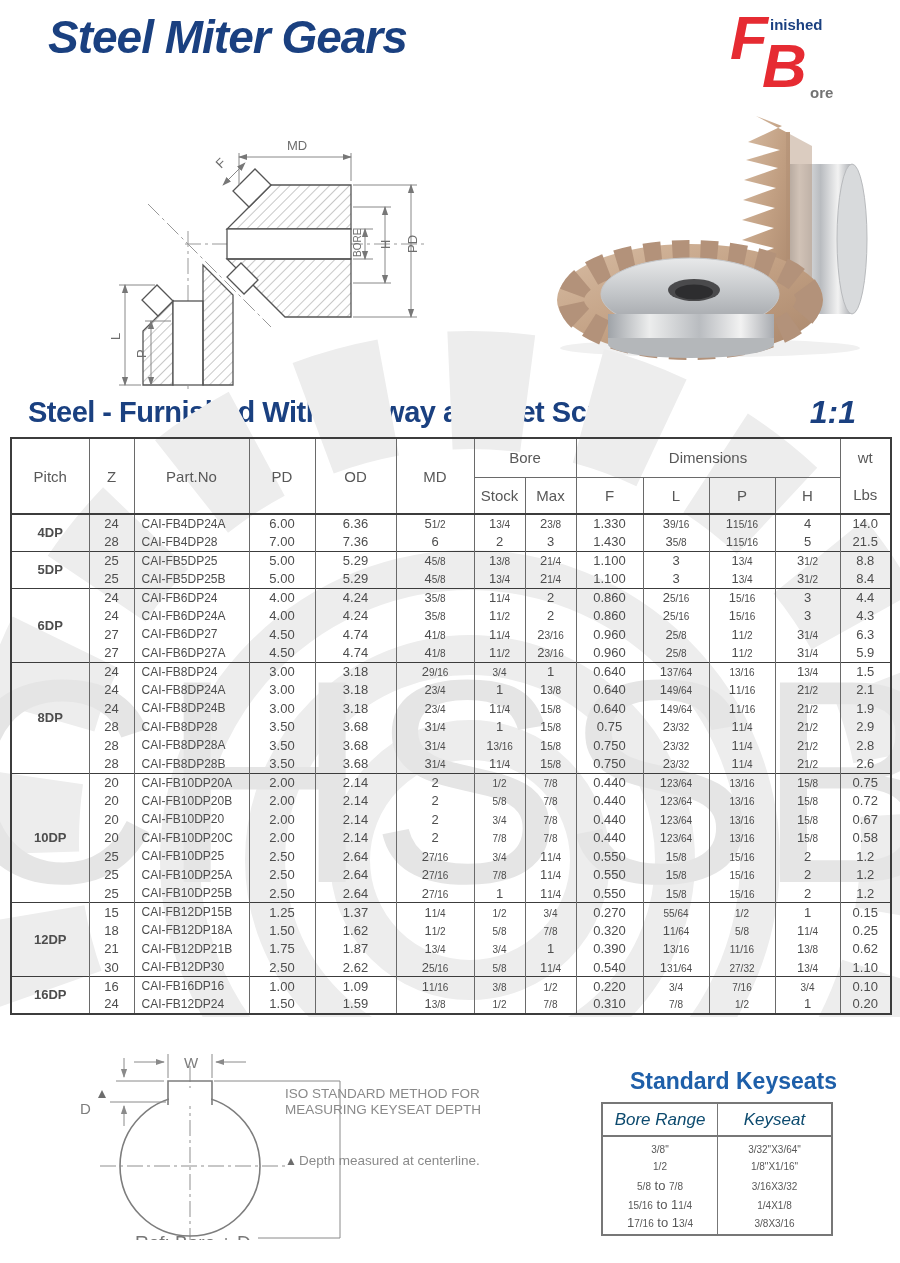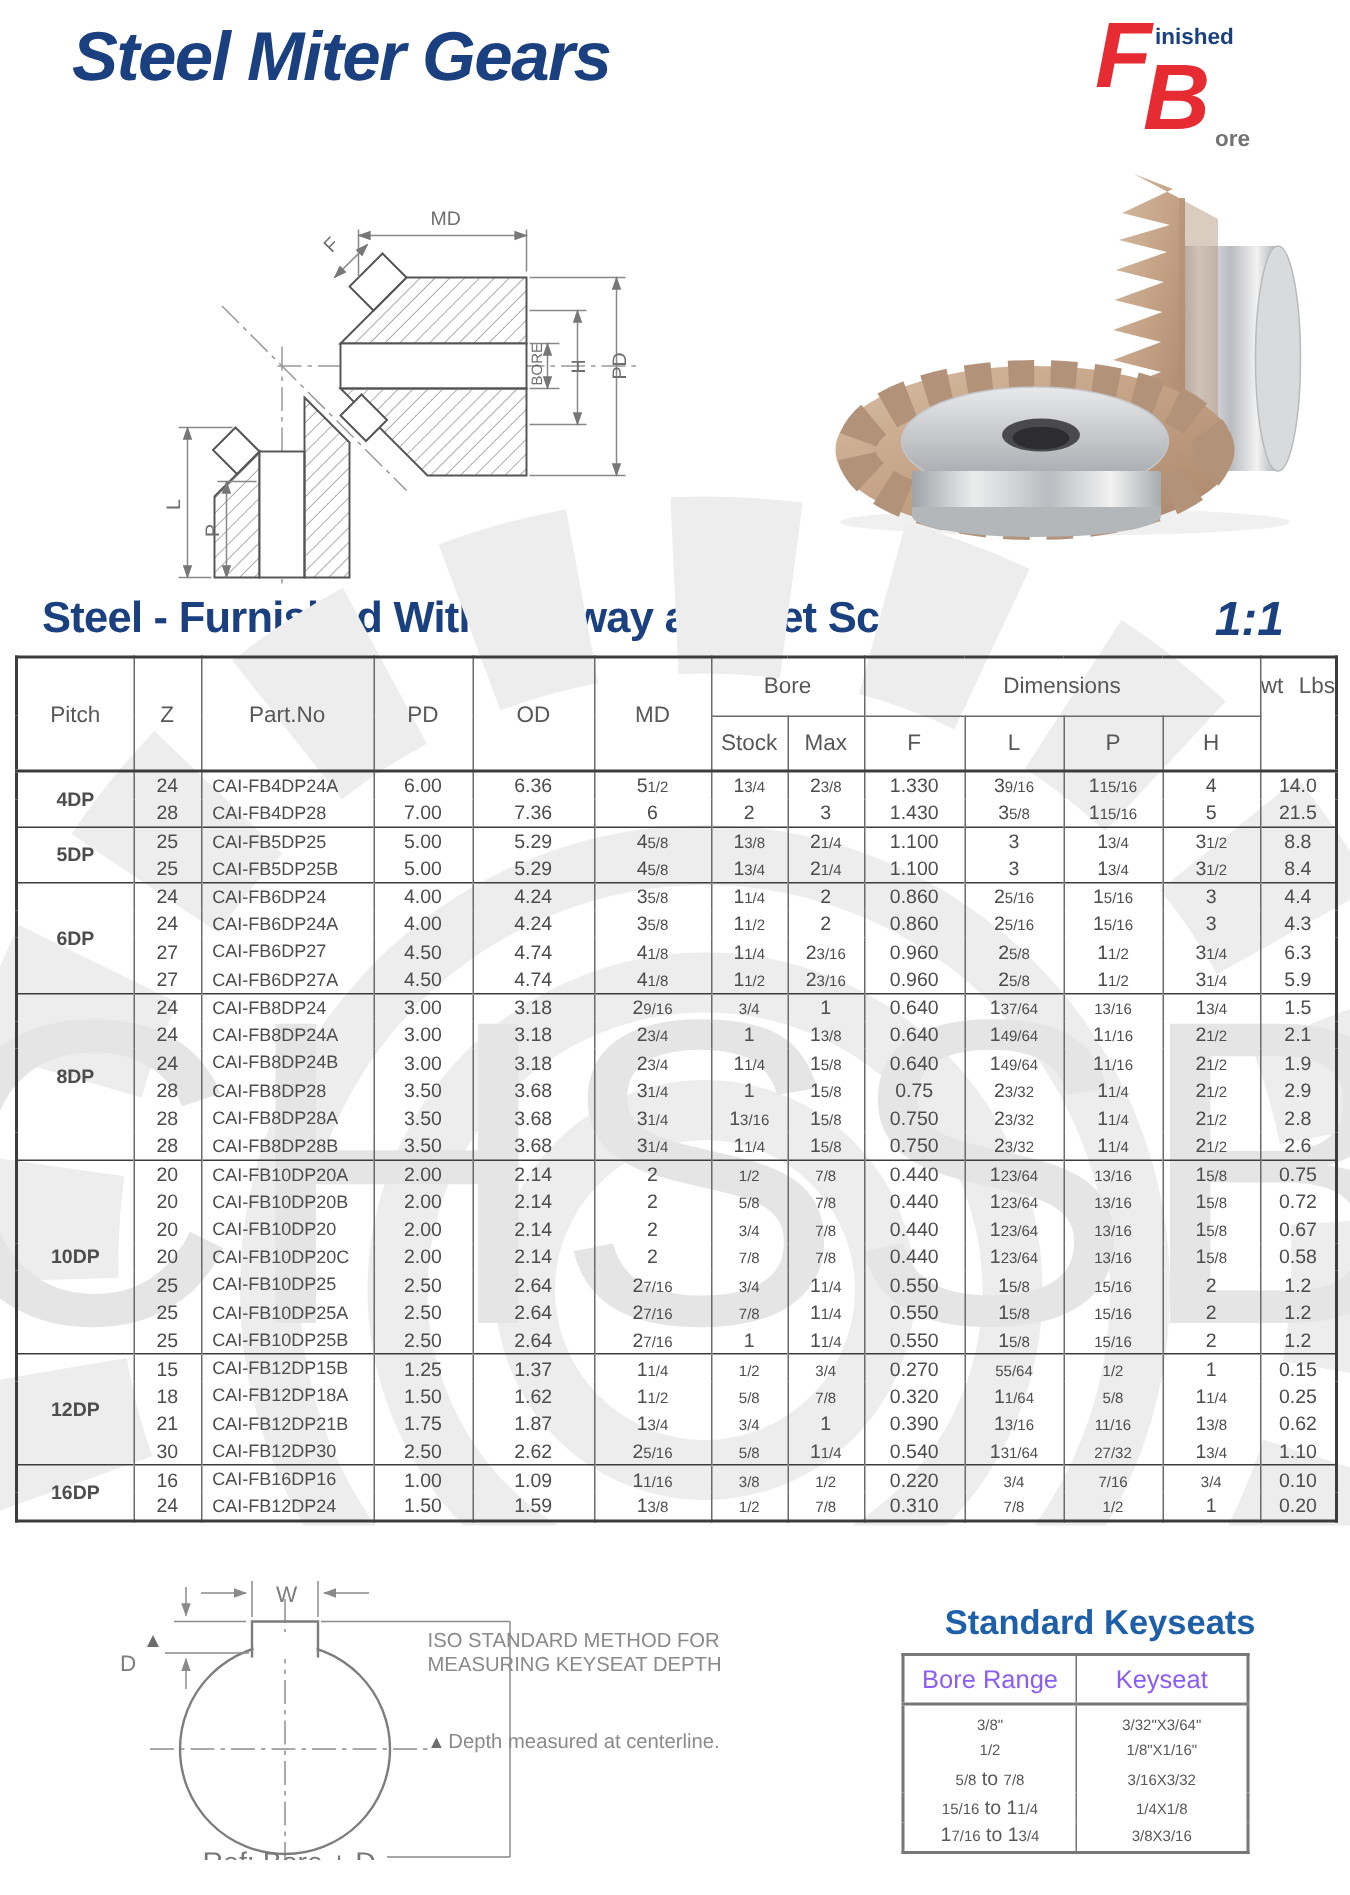--- a/index.html
+++ b/index.html
@@ -37,37 +37,37 @@
   table.main thead th { font-size:15px; font-weight:normal; color:#585858; }
   table.main thead tr.h1 th { height:38px; }
   table.main thead tr.h2 th { height:36px; }
   table.main thead { border-bottom:2px solid #3c3c3c; }
   table.main { border:2px solid #3c3c3c; }
   table.main td { height:18.5px; font-size:13px; padding:0 2px; border-top:none; border-bottom:none; }
   table.main tr.group-first td { border-top:1.6px solid #3c3c3c; }
   td.pitch-cell { font-size:22px; font-weight:bold; color:#1a4080; letter-spacing:0; }
   table.main td.c-part { text-align:left; padding-left:7px; font-size:12px; }
   .fr { font-size:10px; }
-  .wt-head { display:flex; flex-direction:row; justify-content:space-between; height:74px; }
+  .wt-head { display:flex; flex-direction:column; justify-content:space-between; height:74px; }
   .wt-head div { height:37px; line-height:37px; }
 
   
   .keyseat-svg { position:absolute; left:30px; top:1038px; z-index:1; }
   .note { position:absolute; color:#8a8a8a; font-size:13.5px; line-height:1.22; z-index:2; }
   .iso-note { left:285px; top:1086px; width:218px; text-transform:uppercase; }
   .depth-note { left:285px; top:1153px; width:230px; }
   .ref-note { left:285px; top:1196px; width:240px; }
   .ref-bore-label { position:absolute; left:135px; top:1232px; font-size:19px; color:#777; z-index:2; }
   .tri { color:#6d6d6d; font-size:12px; margin-right:2px; }
 
   
   .keyseats-block { position:absolute; left:597px; top:1068px; width:240px; z-index:1; }
   .keyseats-title { text-align:right; font-size:23px; font-weight:bold; color:#1e5fa9; margin-bottom:7px; }
   table.keyseats { width:232px; margin:0 auto; border-collapse:collapse; border:2px solid #777; }
-  table.keyseats th { font-size:17px; font-weight:normal; color:#8b5cf6; height:33px; border:1px solid #777; border-bottom:2px solid #777; }
+  table.keyseats th { font-size:17px; font-weight:normal; color:#0c4a6e; height:33px; border:1px solid #777; border-bottom:2px solid #777;font-style:italic; }
   table.keyseats td { font-size:13px; color:#585858; text-align:center; height:19.5px; border-left:1px solid #777; border-right:1px solid #777; }
   table.keyseats tr:first-child td { padding-top:4px; }
   table.keyseats tr:last-child td { padding-bottom:4px; }
 
   svg text { font-family:"Liberation Sans","DejaVu Sans",sans-serif; }
 </style>
 </head>
 <body>
 
 <div id="page">

